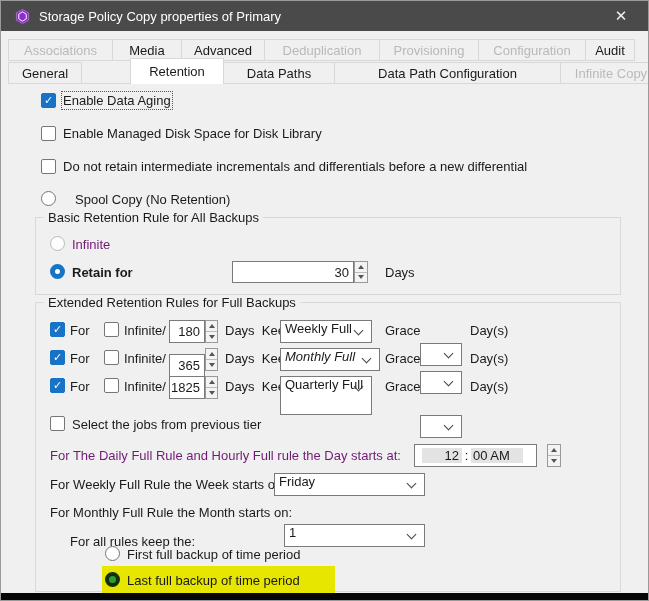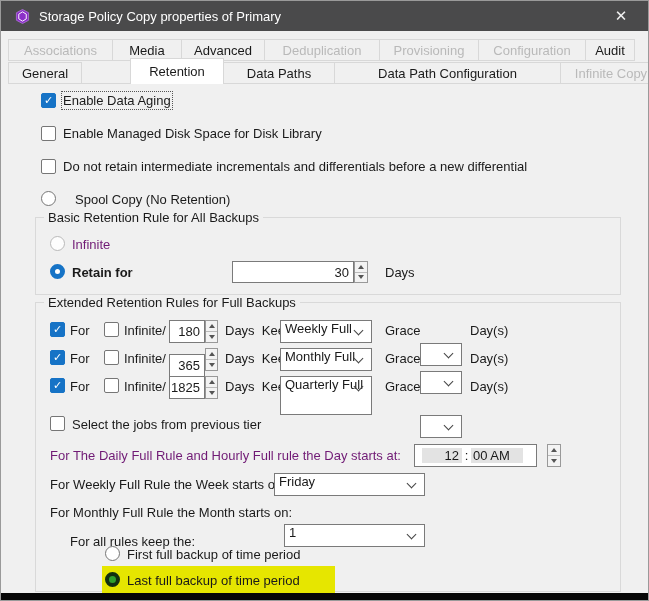--- a/index.html
+++ b/index.html
@@ -198,21 +198,21 @@
           </div>
         <div class="spinner abs" style="left:169px; top:0; width:13px; height:23px;">
           <div class="spinbtn">
               <span class="tri-up"></span>
             </div>
           <div class="spinbtn">
               <span class="tri-dn"></span>
             </div>
         </div>
         <span class="lbl dayskeep abs" style="left:189px; top:3px;">Days  Keep</span>
-        <div class="combo abs" style="left:244px; top:0; width:92px; height:23px;">
+        <div class="combo abs" style="left:244px; top:0; width:100px; height:23px;font-style:italic;">
             <span>Monthly Full</span>
             <span class="chev"></span>
           </div>
         <span class="lbl abs" style="left:349px; top:3px;">Grace</span>
         <div class="combo abs" style="left:384px; top:0; width:42px; height:23px;">
             <span></span>
             <span class="chev"></span>
           </div>
         <span class="lbl abs" style="left:434px; top:3px;">Day(s)</span>
       </div>

